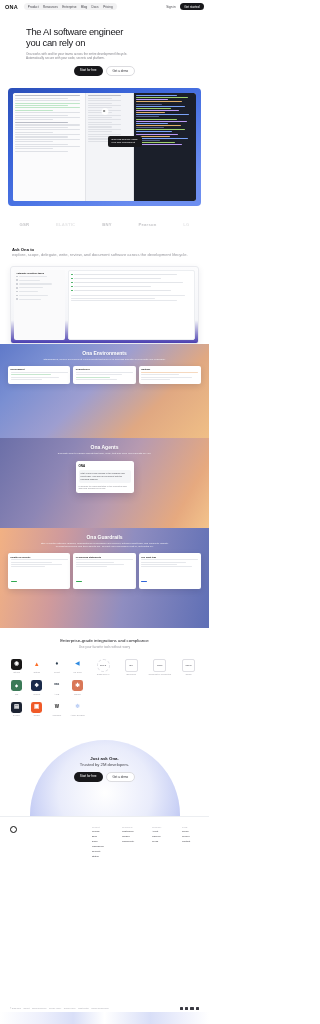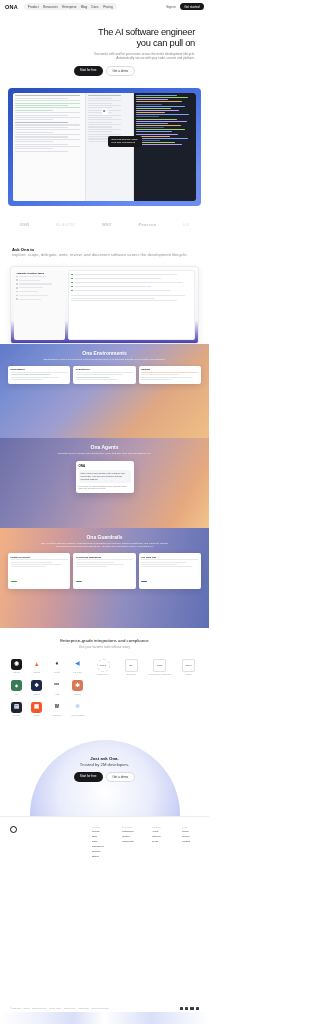--- a/index.html
+++ b/index.html
@@ -20,21 +20,21 @@
   .nav-links { display: flex; gap: 4.5px; margin-left: 6px; background:#f2f2f3; border-radius:6px; padding:1.5px 4px;}
   .nav-link { font-size: 3.1px; color: #4a4a50; white-space: nowrap; }
   .nav-right { margin-left: auto; display: flex; align-items: center; gap: 4px; }
   .nav-signin { font-size: 3.1px; color: #4a4a50; }
   .nav-cta {
     font-size: 3.1px; color: #fff; background: #18181b;
     border-radius: 7px; padding: 1.8px 4.5px; white-space: nowrap;
   }
 
   
-  .hero { text-align: right; padding: 13px 14px 6px; }
+  .hero { text-align: left; padding: 13px 26px 6px; }
   .hero h1 {
     font-size: 9.4px; line-height: 11px; font-weight: 400;
     letter-spacing: -0.3px; color: #16161a;
   }
   .hero p {
     margin-top: 4px; font-size: 3.05px; line-height: 4.3px; color: #86868d;
   }
   .hero-btns { margin-top: 5px; display: flex; justify-content: center; gap: 3px; }
   .btn-dark {
     font-size: 3px; color: #fff; background: #18181b;
@@ -199,21 +199,21 @@
     </div>
     <div class="nav-right">
       <span class="nav-signin">Sign in</span>
       <span class="nav-cta">Get started</span>
     </div>
   </div>
 
   <div class="hero">
     <h1>
       <span>The AI software engineer</span><br>
-      <span>you can pull on</span>
+      <span>you can rely on</span>
     </h1>
     <p>
       <span>Ona works with and for your teams across the entire development lifecycle.</span><br>
       <span>Automatically secure with your code, secrets and platform.</span>
     </p>
     <div class="hero-btns">
       <span class="btn-dark">Start for free</span>
       <span class="btn-light">Get a demo</span>
     </div>
   </div>

